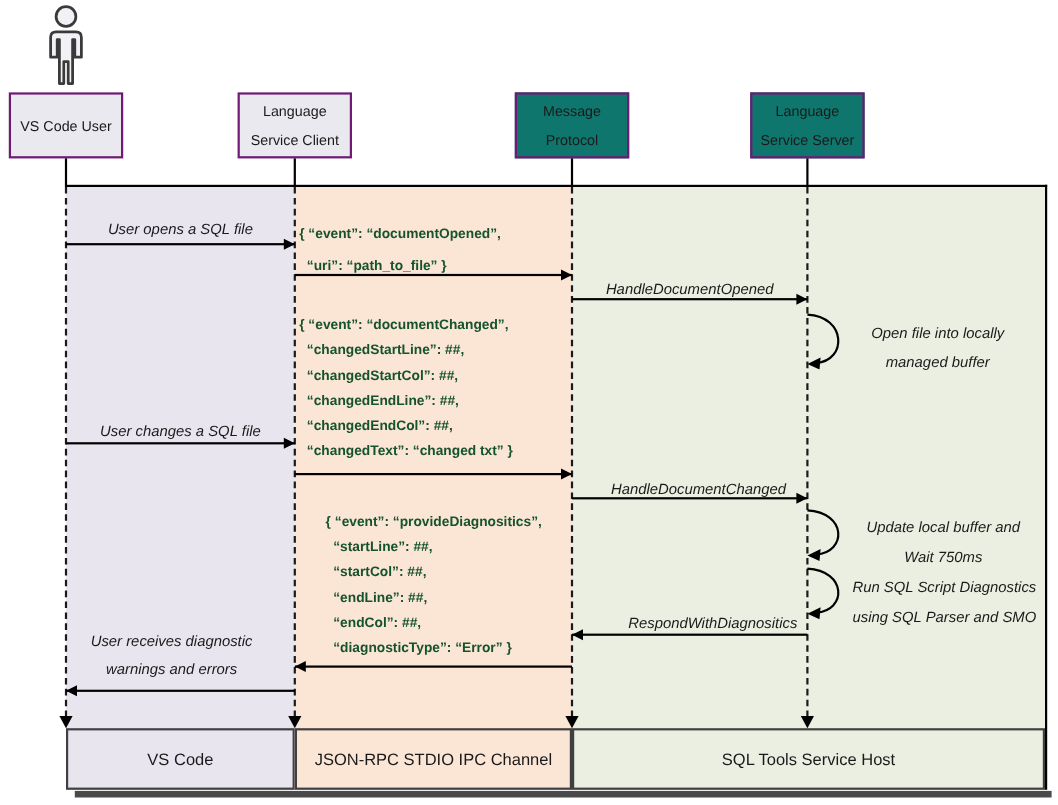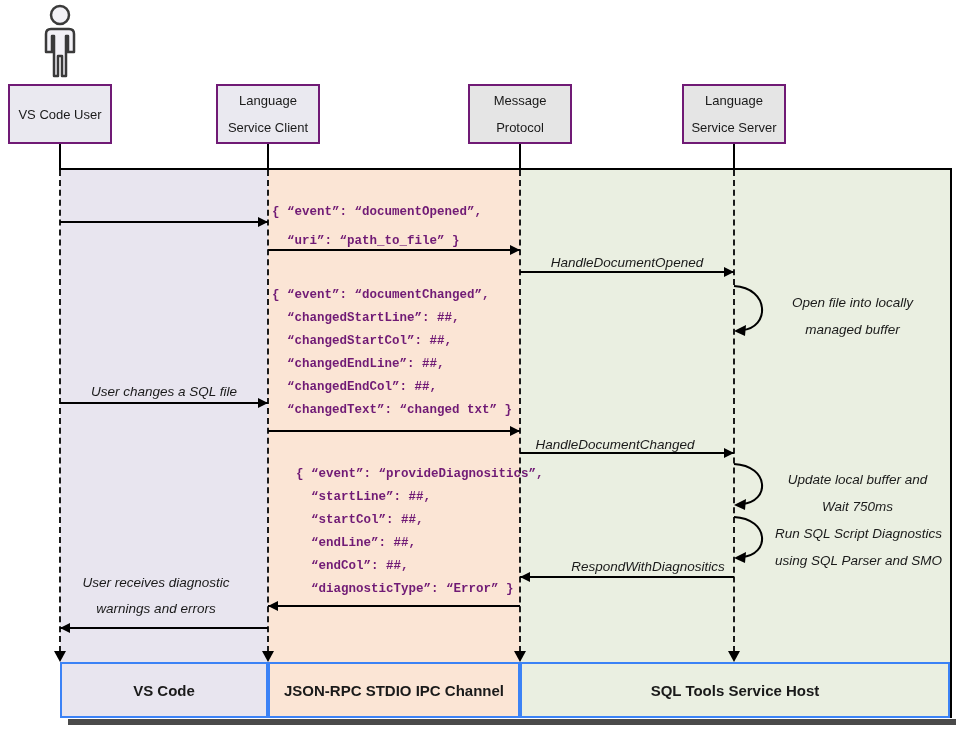--- a/index.html
+++ b/index.html
@@ -4,46 +4,46 @@
 <style>
   html,body{margin:0;padding:0;background:#ffffff;}
   #canvas{position:relative;width:962px;height:732px;background:#ffffff;overflow:hidden;
           font-family:"Liberation Sans",sans-serif;color:#1a1a1a;}
   .abs{position:absolute;}
   
   .hbox{position:absolute;top:84px;width:104px;height:60px;border:2px solid #701a75;
         box-sizing:border-box;display:flex;align-items:center;justify-content:center;
         text-align:center;font-size:13px;line-height:27px;white-space:pre;}
   .hbox.lav{background:#eae9f0;}
-  .hbox.grn{background:#e5e5e5;}
+  .hbox.grn{background:#0f766e;}
   
   .lane{position:absolute;top:170px;height:548px;}
   
   .connector{position:absolute;top:144px;width:0;height:26px;border-left:2px solid #000;}
   .lifeline{position:absolute;top:170px;width:0;height:482px;border-left:2px dashed #1a1a1a;}
   .ll-arrow{position:absolute;top:651px;width:0;height:0;
             border-left:6px solid transparent;border-right:6px solid transparent;
             border-top:11px solid #000;}
   
   .msg{position:absolute;height:2px;background:#000;}
   .head{position:absolute;top:-4px;width:0;height:0;border-top:5px solid transparent;
         border-bottom:5px solid transparent;}
   .head.r{right:0;border-left:10px solid #000;}
   .head.l{left:0;border-right:10px solid #000;}
   
   .lbl{position:absolute;font-style:italic;font-size:13.5px;text-align:center;
        line-height:26px;white-space:pre;}
   .note{position:absolute;font-style:italic;font-size:13.5px;text-align:center;
         line-height:26.5px;white-space:pre;}
-  .json{position:absolute;font-family:Liberation Mono, monospace;
-        font-weight:bold;font-size:12.5px;line-height:23px;white-space:pre;color:#701a75;}
+  .json{position:absolute;font-family:Liberation Sans, sans-serif;
+        font-weight:bold;font-size:12.5px;line-height:23px;white-space:pre;color:#14532d;}
   .json.wide{line-height:29px;}
   
-  .bbox{position:absolute;top:662px;height:56px;border:2px solid #3b82f6;box-sizing:border-box;
-        display:flex;align-items:center;justify-content:center;font-weight:bold;
+  .bbox{position:absolute;top:662px;height:56px;border:2px solid #404040;box-sizing:border-box;
+        display:flex;align-items:center;justify-content:center;font-weight:normal;
         font-size:15px;}
   .shadow{position:absolute;background:#4a4a4a;}
   svg{display:block;}
 </style>
 </head>
 <body>
 
 <div id="canvas">
 
   <div class="abs" style="left:28px;top:4px;">
@@ -76,20 +76,21 @@
   <div class="lifeline" style="left:59px;"></div>
   <div class="lifeline" style="left:267px;"></div>
   <div class="lifeline" style="left:519px;"></div>
   <div class="lifeline" style="left:733px;"></div>
 
   <div class="ll-arrow" style="left:54px;"></div>
   <div class="ll-arrow" style="left:262px;"></div>
   <div class="ll-arrow" style="left:514px;"></div>
   <div class="ll-arrow" style="left:728px;"></div>
 
+  <div class="lbl" style="left:60px;top:196px;width:208px;">User opens a SQL file</div>
   <div class="msg" style="left:60px;top:221px;width:208px;">
       <span class="head r"></span>
     </div>
 
   <div class="json wide" style="left:272px;top:198px;">{ “event”: “documentOpened”,
   “uri”: “path_to_file” }</div>
   <div class="msg" style="left:268px;top:249px;width:252px;">
       <span class="head r"></span>
     </div>
 
@@ -115,21 +116,21 @@
   “changedText”: “changed txt” }</div>
   <div class="msg" style="left:268px;top:430px;width:252px;">
       <span class="head r"></span>
     </div>
 
   <div class="lbl" style="left:60px;top:379px;width:208px;">User changes a SQL file</div>
   <div class="msg" style="left:60px;top:402px;width:208px;">
       <span class="head r"></span>
     </div>
 
-  <div class="lbl" style="left:508px;top:432px;width:214px;">HandleDocumentChanged</div>
+  <div class="lbl" style="left:528px;top:432px;width:214px;">HandleDocumentChanged</div>
   <div class="msg" style="left:520px;top:452px;width:214px;">
       <span class="head r"></span>
     </div>
 
   <div class="abs" style="left:732px;top:462px;">
     <svg width="48" height="48" viewBox="0 0 48 48">
       <path d="M2,2 C38,4 38,40 10,42" fill="none" stroke="#000" stroke-width="2"></path>
       <polygon points="2,43 14,37 13,48" fill="#000"></polygon>
     </svg>
   </div>

